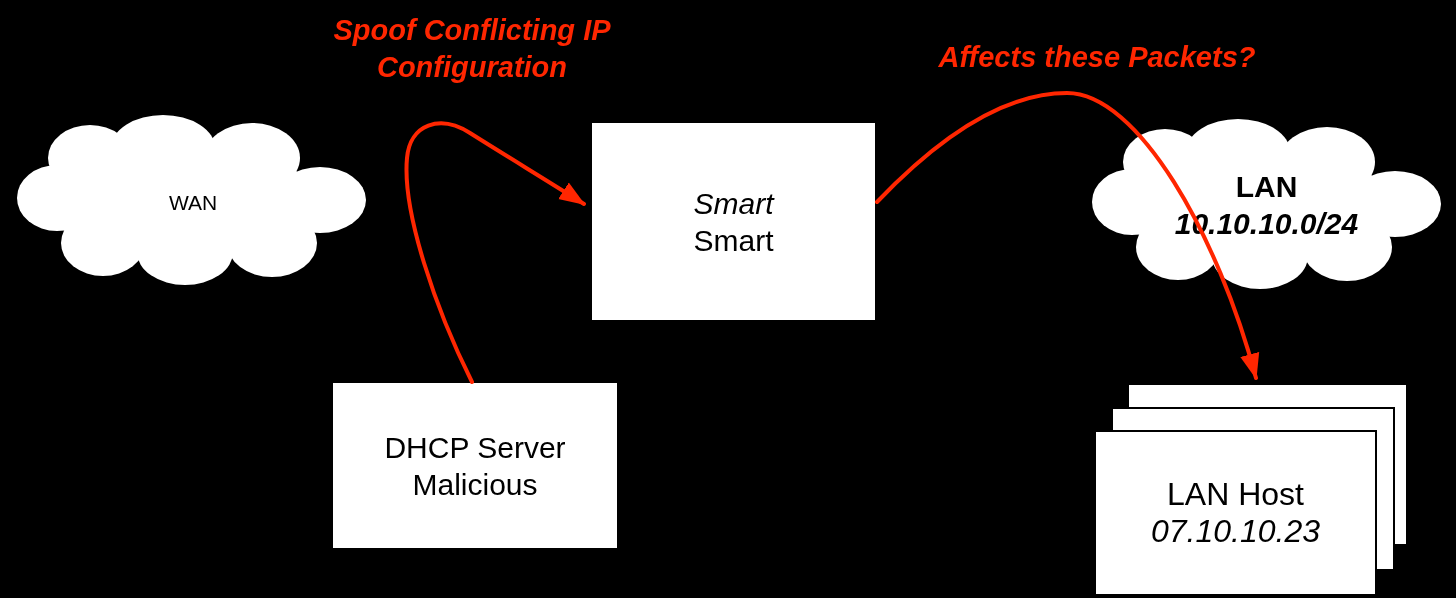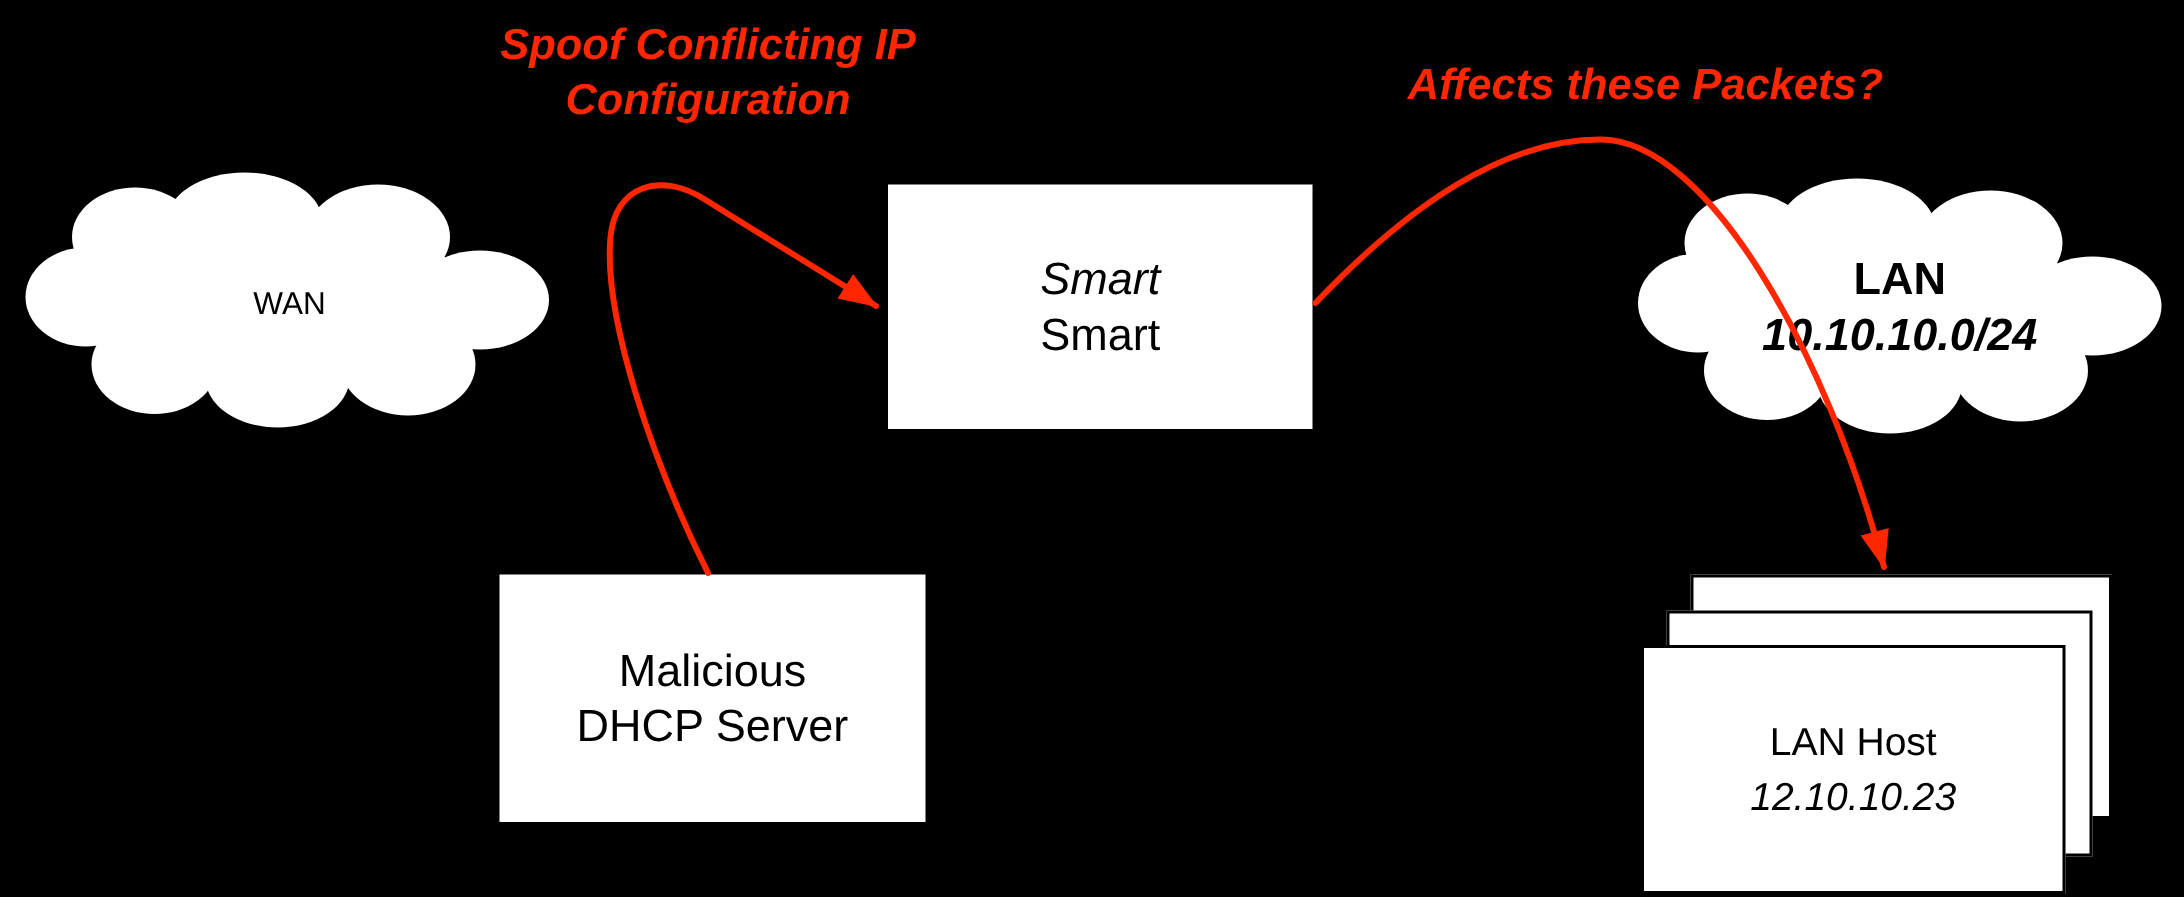--- a/index.html
+++ b/index.html
@@ -6,29 +6,29 @@
   .stage{
     position:relative;width:1456px;height:598px;background:#000000;
     overflow:hidden;font-family:"Liberation Sans",sans-serif;
   }
   .layer{position:absolute;left:0;top:0;width:1456px;height:598px;pointer-events:none;}
   .node-box{
     position:absolute;background:#ffffff;color:#000000;
     display:flex;flex-direction:column;justify-content:center;align-items:center;
     text-align:center;font-size:30px;line-height:37px;
   }
-  .router-box{left:592px;top:123px;width:283px;height:163px;}
+  .router-box{left:592px;top:123px;width:283px;height:197px;}
   .dhcp-box{left:333px;top:383px;width:284px;height:165px;}
   .stackbox{position:absolute;background:#ffffff;border:2.5px solid #000000;box-sizing:border-box;}
   .sb-back{left:1127px;top:383px;width:281px;height:163px;}
   .sb-mid{left:1111px;top:407px;width:284px;height:164px;}
   .sb-front{
     left:1094px;top:430px;width:283px;height:166px;
     display:flex;flex-direction:column;justify-content:center;align-items:center;
-    text-align:center;font-size:26px;line-height:37px;color:#000000;
+    text-align:center;font-size:32px;line-height:37px;color:#000000;
   }
   .cloud-label{
     position:absolute;color:#000000;display:flex;flex-direction:column;
     justify-content:center;align-items:center;text-align:center;
   }
   .wan-label{left:18px;top:118px;width:350px;height:169px;font-size:21px;text-align:center;}
   .lan-label{left:1093px;top:120px;width:347px;height:170px;font-size:30px;line-height:37px;font-weight:bold;}
   .annotation{
     position:absolute;color:#ff2600;font-weight:bold;font-style:italic;
     font-size:29px;line-height:37px;text-align:center;
@@ -76,30 +76,30 @@
     <span>LAN</span>
     <span class="it">10.10.10.0/24</span>
   </div>
 
   <div class="node-box router-box">
     <span class="it">Smart</span>
     <span>Smart</span>
   </div>
 
   <div class="node-box dhcp-box">
+    <span>DHCP Server</span>
     <span>Malicious</span>
-    <span>DHCP Server</span>
   </div>
 
   <div>
     <div class="stackbox sb-back"></div>
     <div class="stackbox sb-mid"></div>
     <div class="stackbox sb-front">
       <span>LAN Host</span>
-      <span class="it">12.10.10.23</span>
+      <span class="it">07.10.10.23</span>
     </div>
   </div>
 
   <svg class="layer" viewBox="0 0 1456 598">
     <defs>
       <marker id="ah" viewBox="0 0 8 6" refX="7.5" refY="3" markerWidth="6.5" markerHeight="6" orient="auto">
         <path d="M0,0 L8,3 L0,6 Z" fill="#ff2600"></path>
       </marker>
     </defs>
     <path class="arrow-path" marker-end="url(#ah)" d="M 472 382 C 436 310 402 212 407 158 C 410 124 440 114 470 133 C 508 157 556 186 584 204"></path>

